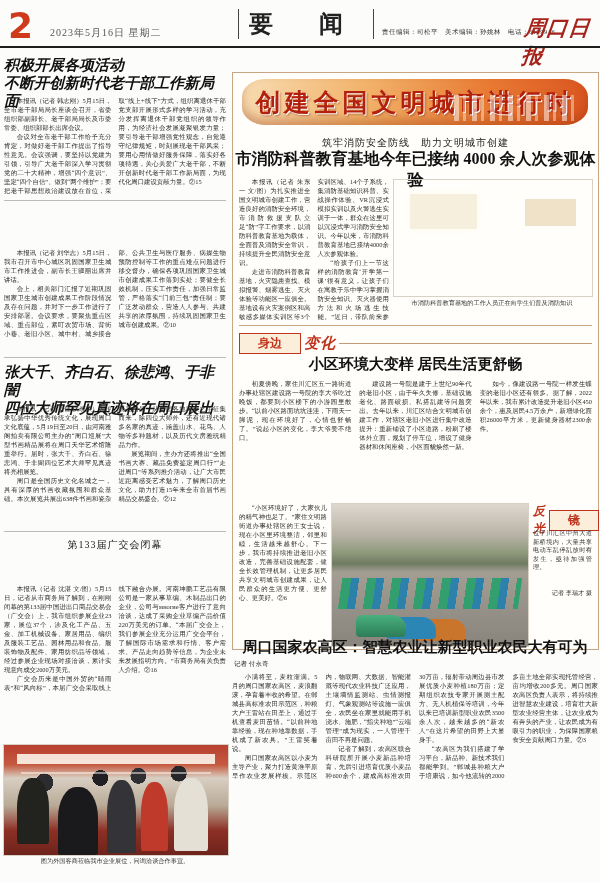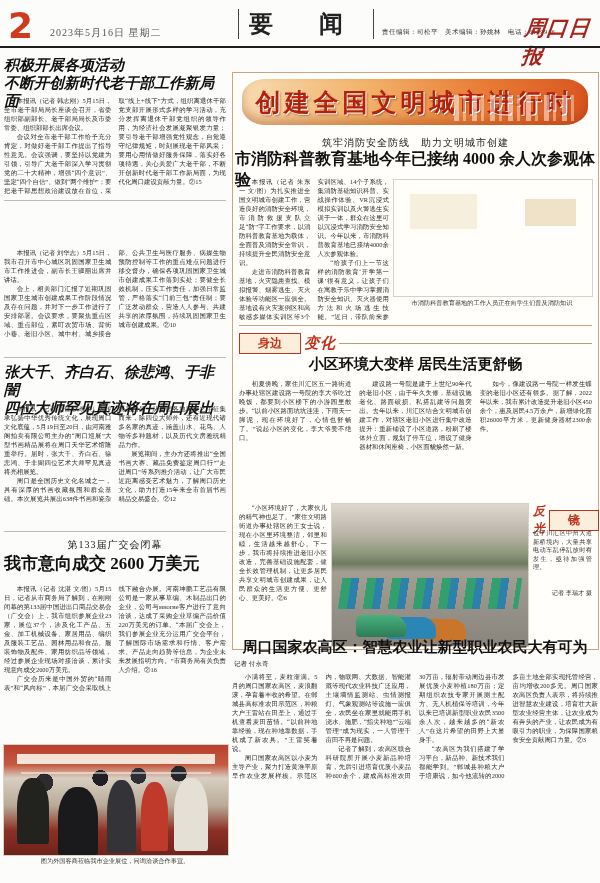--- a/index.html
+++ b/index.html
@@ -12,21 +12,21 @@
   .section-wrap{display:flex;align-items:center;gap:10px;}
   .vbar{width:1px;height:30px;background:#444;}
   .section-title{font-size:24px;letter-spacing:20px;font-weight:bold;color:#222;white-space:nowrap;}
   .editors{font-size:6.5px;color:#333;letter-spacing:.5px;}
   .masthead{font-size:21px;font-weight:bold;color:#a5231a;font-style:italic;letter-spacing:1px;transform:skewX(-6deg);}
   .hrule{background:#1d1d1d;height:2px;}
   .thinrule{background:#bbb;height:1px;}
   
   .ht1{font-size:15px;font-weight:bold;line-height:18px;color:#111;font-style:italic;}
   .kicker{font-size:10px;color:#222;text-align:center;letter-spacing:1px;}
-  .big-head{font-size:17px;font-weight:bold;color:#111;}
+  .big-head{font-size:17px;font-weight:bold;text-align:center;color:#111;}
   .bodytxt{overflow:hidden;}
   .bodytxt p{font-size:6.4px;line-height:9px;margin:0;text-indent:2em;text-align:justify;color:#2a2a2a;}
   .cols2{column-count:2;column-gap:7px;}
   .cols3{column-count:3;column-gap:8px;}
   .cols4{column-count:4;column-gap:8px;}
   .caption{font-size:6.2px;color:#333;text-align:center;line-height:8.5px;}
   .byline{font-size:6.6px;color:#333;}
   
   .frame{border:1px solid #c8a583;background:#fffefb;}
   .banner{border-radius:24px/18px;background:linear-gradient(100deg,#f7dcb2 0%,#f2b36b 35%,#e87a33 70%,#d9541f 100%);
@@ -106,21 +106,20 @@
     <div>四位大师罕见真迹将在周口展出</div>
   </div>
   <div class="abs bodytxt cols2" style="left:4px;top:404px;width:222px;height:123px;">
     <p>本报讯（记者 黄佳 伏录荣）为传承弘扬中华优秀传统文化，展现周口文化底蕴，5月19日至20日，由河南雅阁拍卖有限公司主办的“周口巡展”大型书画精品展将在周口天华艺术馆隆重举行。届时，张大千、齐白石、徐悲鸿、于非闇四位艺术大师罕见真迹将亮相展览。</p>
     <p>周口是全国历史文化名城之一，具有深厚的书画收藏氛围和群众基础。本次展览共展出638件书画和瓷杂精品拍品，从全国各地藏家之手征集而来，除四位大师外，还有近现代诸多名家的真迹，涵盖山水、花鸟、人物等多种题材，以及历代文房雅玩精品力作。</p>
     <p>展览期间，主办方还将推出“全国书画大赛、藏品免费鉴定周口行”“走进周口”等系列推介活动，让广大市民近距离感受艺术魅力，了解周口历史文化，助力打造15年来全市首届书画精品交易盛会。②12</p>
   </div>
   <div class="abs thinrule" style="left:4px;top:531px;width:222px;"></div>
 
   <div class="abs kicker" style="left:4px;top:538px;width:222px;">第133届广交会闭幕</div>
-  <div class="abs big-head" style="left:4px;top:552px;width:222px;">我市意向成交 2600 万美元</div>
   <div class="abs bodytxt cols2" style="left:4px;top:584px;width:222px;height:156px;">
     <p>本报讯（记者 沈湛 文/图）5月15日，记者从市商务局了解到，在刚刚闭幕的第133届中国进出口商品交易会（广交会）上，我市组织参展企业23家，展位37个，涉及化工产品、五金、加工机械设备、家居用品、编织及服装工艺品、园林用品和食品、服装饰物及配件、家用纺织品等领域，经过参展企业现场对接洽谈，累计实现意向成交2600万美元。</p>
     <p>广交会历来是中国外贸的“晴雨表”和“风向标”，本届广交会采取线上线下融合办展。河南坤鹏工艺品有限公司是一家从事草编、木制品出口的企业，公司与многие客户进行了意向洽谈，达成了采购企业草编产品价值220万美元的订单。“本届广交会上，我们参展企业充分运用广交会平台，了解国际市场需求和行情、客户需求、产品走向趋势等信息，为企业未来发展指明方向。”市商务局有关负责人介绍。②16</p>
   </div>
   <div class="abs photo photo-fair" style="left:3px;top:744px;width:224px;height:110px;">
     <div class="white-strip"></div>
     <div class="person" style="left:6%;top:30%;width:14%;height:60%;background:#22221f;"></div>
     <div class="person" style="left:24%;top:38%;width:18%;height:62%;background:#1a1a1c;"></div>
     <div class="person" style="left:46%;top:32%;width:13%;height:66%;background:#343438;"></div>
     <div class="person" style="left:61%;top:34%;width:12%;height:62%;background:#c03a2b;"></div>

